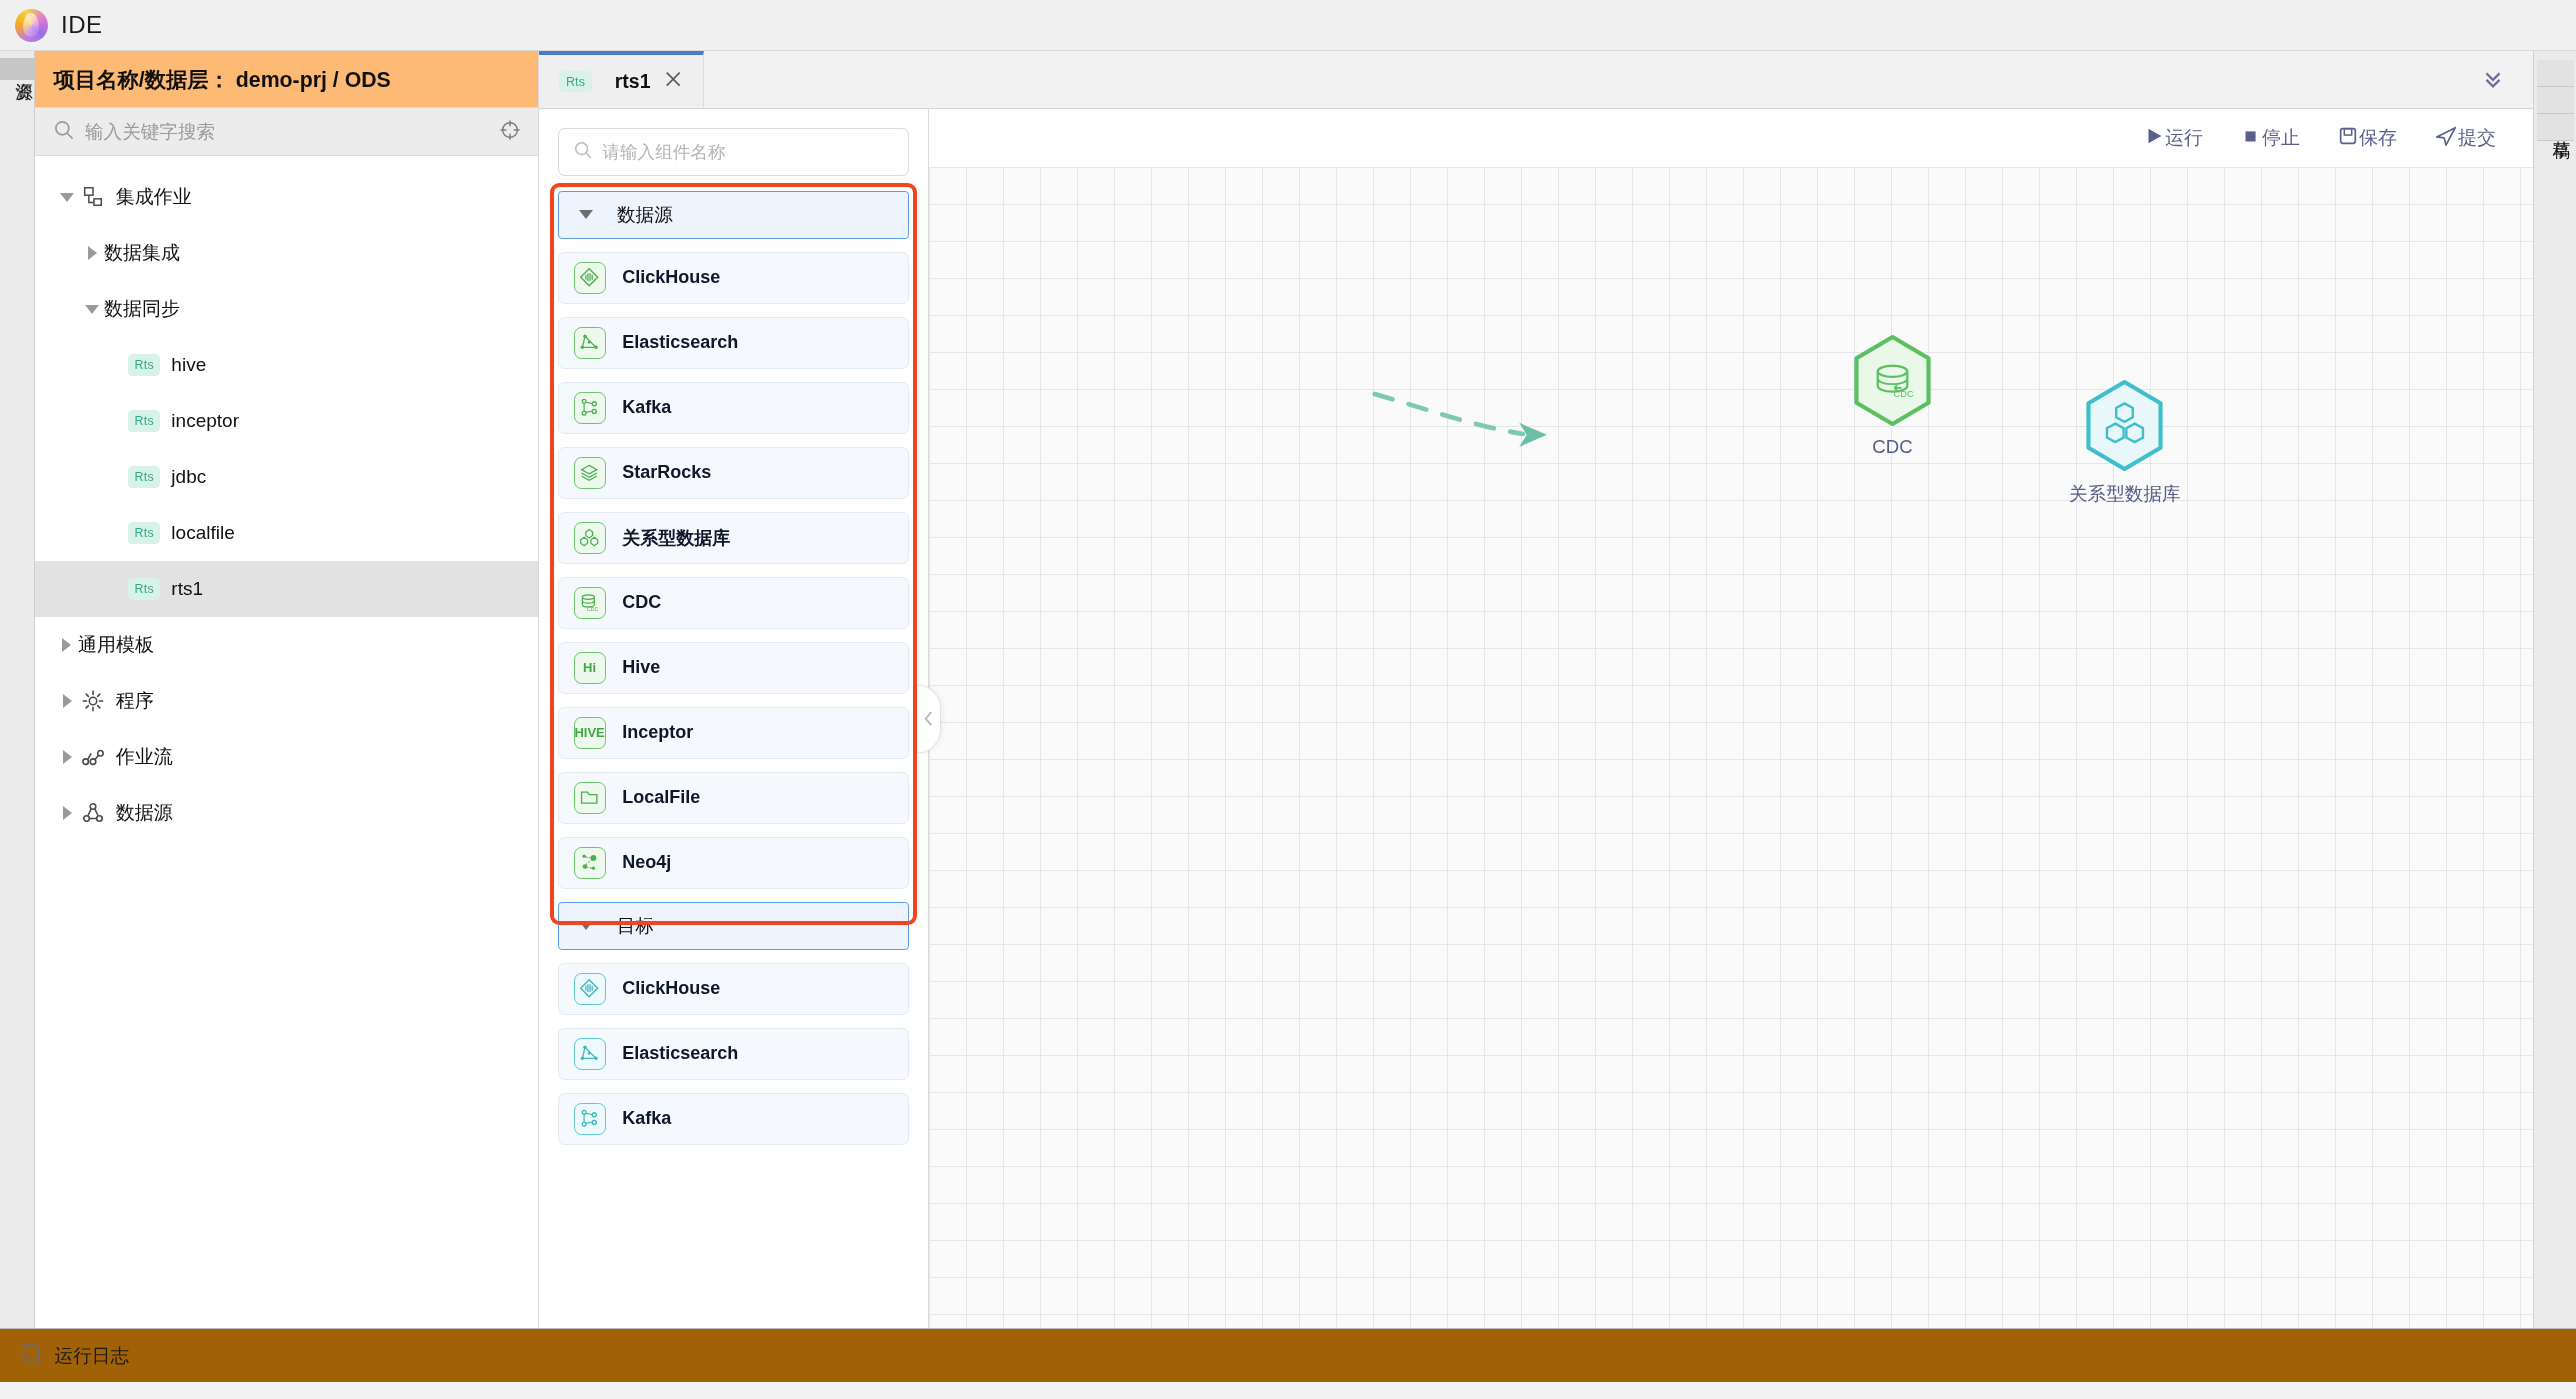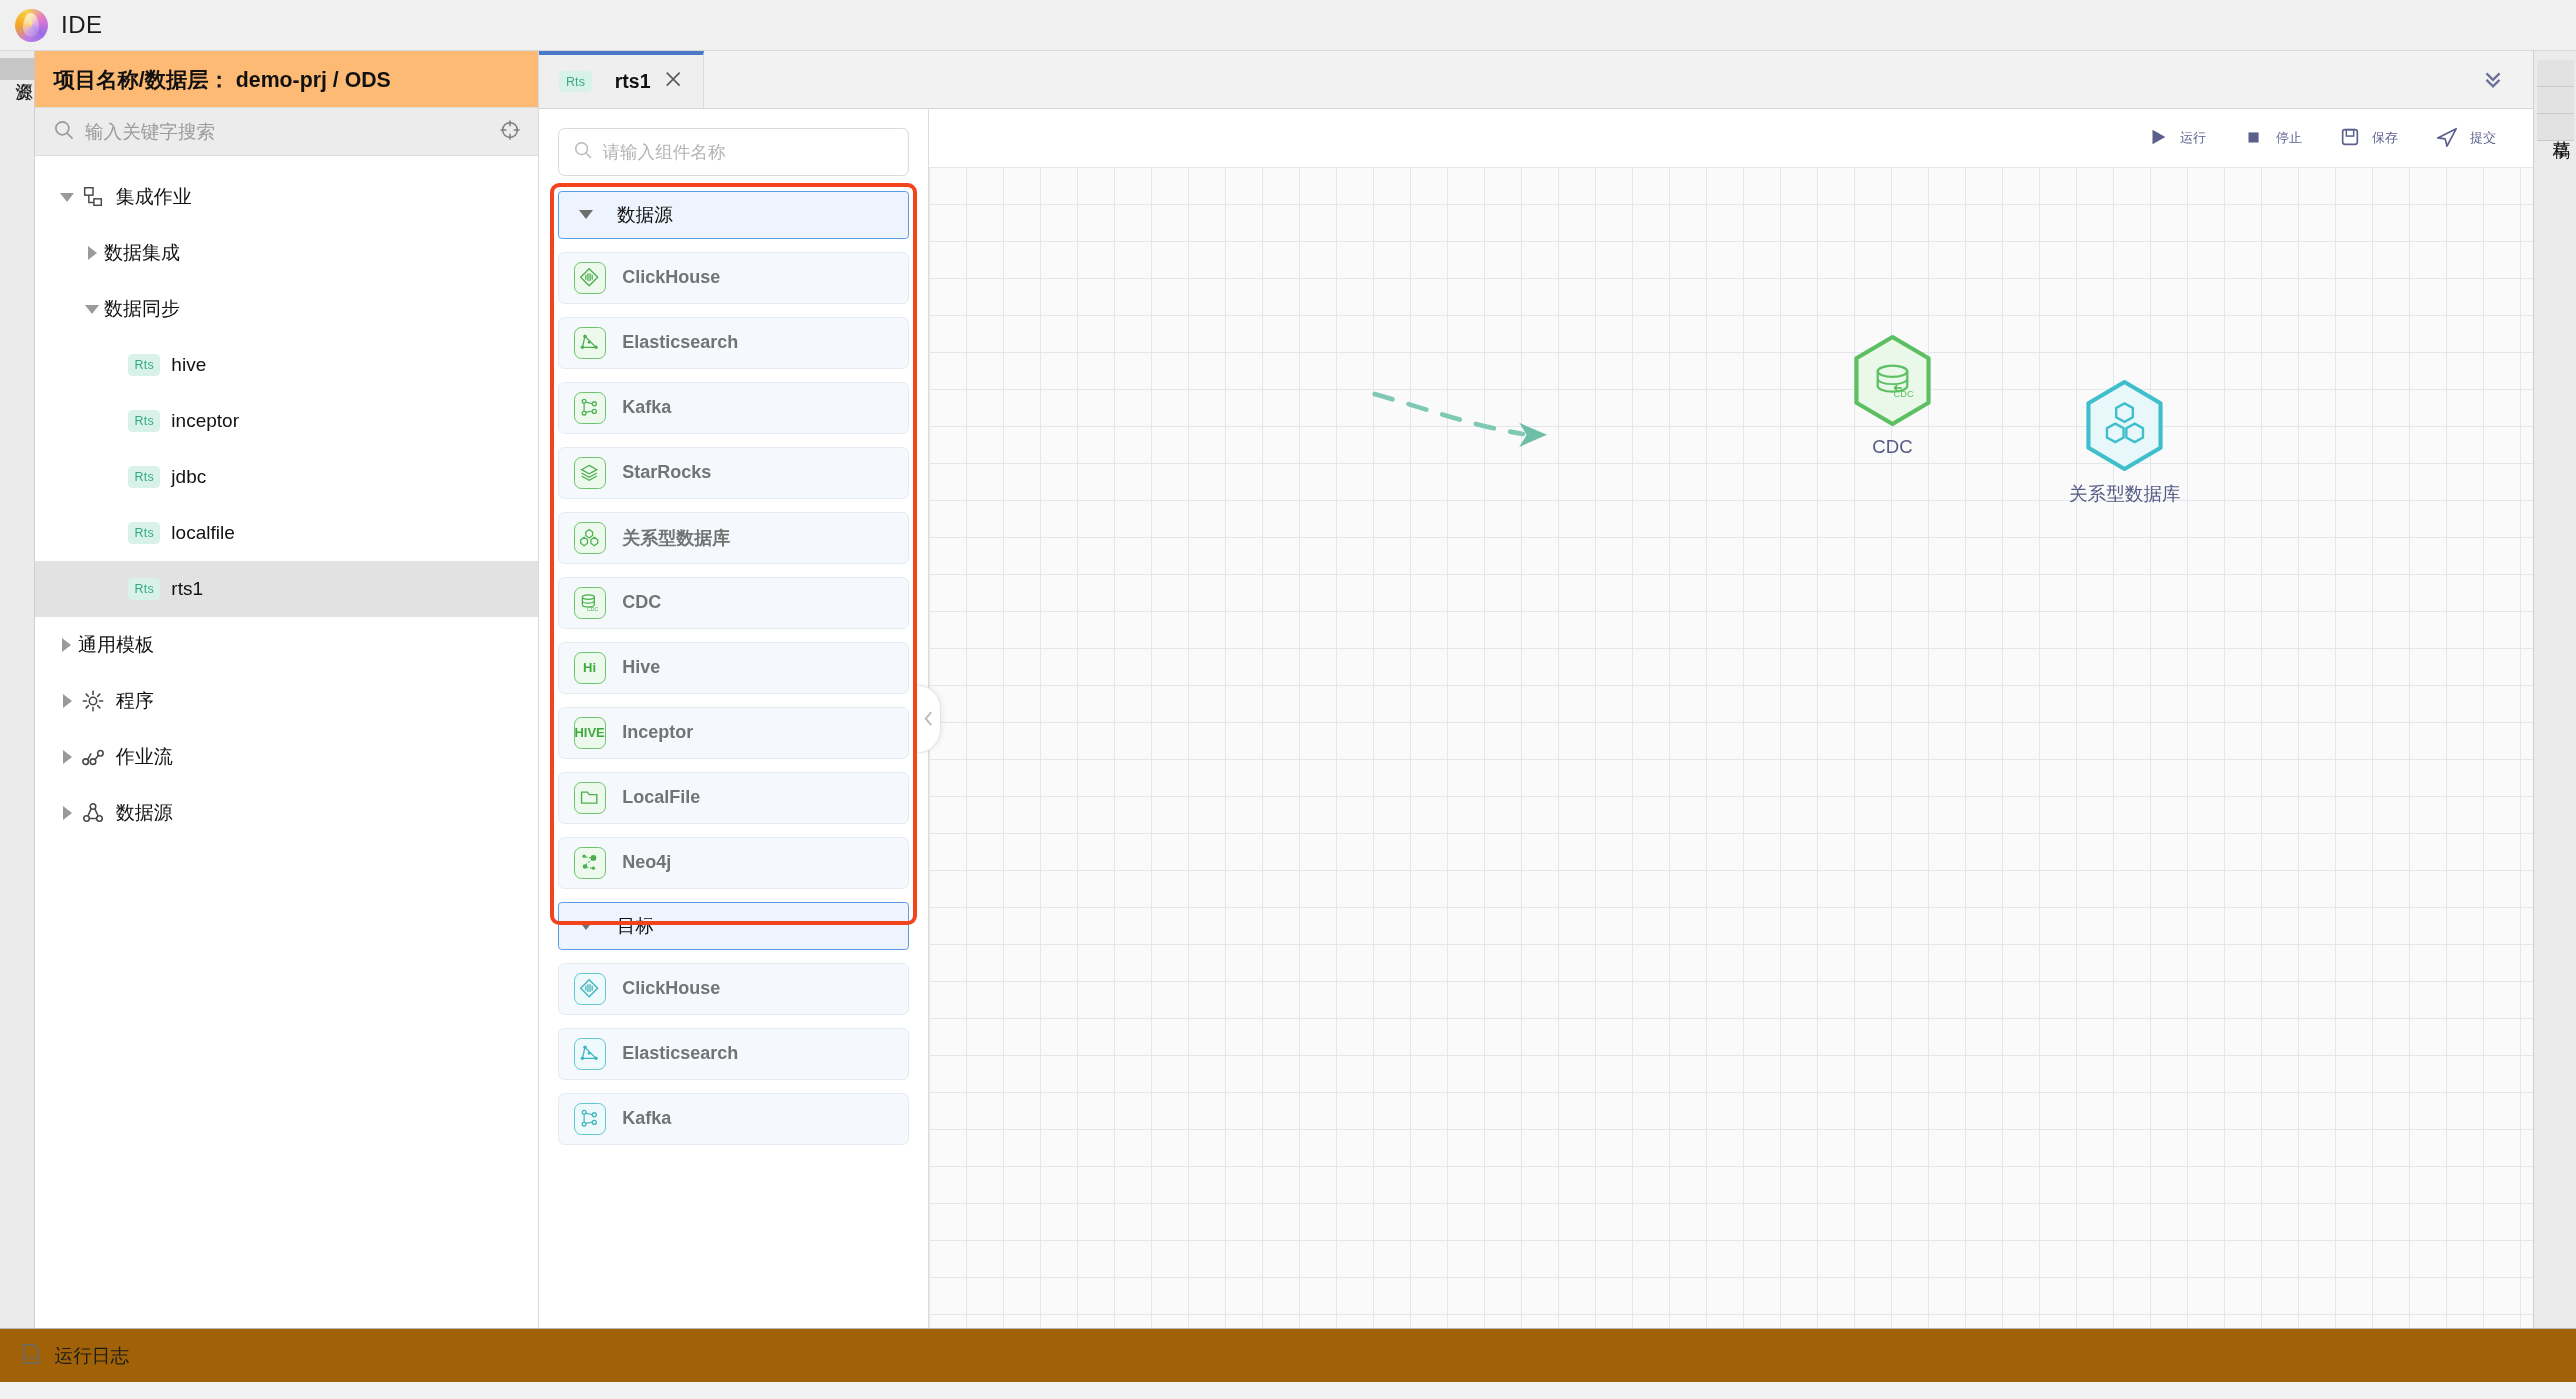--- a/index.html
+++ b/index.html
@@ -78,38 +78,38 @@
   .grp-header { height: 48px; background:#eef4fd; border:0.9px solid #5a9bea; border-radius:3.7px;
                 display:flex; align-items:center; gap: 24px; padding-left: 20.4px; margin-bottom: 13px; }
   .grp-header .caret.down { border-top-color:#6e6e6e; }
   .grp-title { font-size: 18.6px; color:#111; }
   .comp { height: 52px; background:#f5f9fd; border:0.9px solid #e3eaf1; border-radius:6.5px;
           display:flex; align-items:center; gap: 16.7px; padding-left: 15px; margin-bottom: 13px; }
   .comp-ico { width: 32px; height: 32px; flex:0 0 32px; border-radius: 7.4px;
               display:flex; align-items:center; justify-content:center; }
   .comp-ico.src { border:1.5px solid #6cc46c; background:#eef9ee; }
   .comp-ico.tgt { border:1.5px solid #62c6cf; background:#edf9fa; }
-  .comp-name { font-size: 18px; font-weight: bold; color:#737373; }
+  .comp-name { font-size: 18px; font-weight: bold; color:#0f172a; }
   .ico-txt { font-size: 13px; font-weight:600; }
   .src .ico-txt { color:#3faa3f; }
 
   
   .annot { position:absolute; border: 4.6px solid #f4441e; border-radius: 9.3px; pointer-events:none; z-index: 20; }
 
   
   .handle { position:absolute; left: 0; top: 50%; transform: translate(-50%,-50%);
             width: 24px; height: 69px; background:#fff; border:0.9px solid #e4e4e4; border-left:none;
             border-radius: 0 37px 37px 0; display:flex; align-items:center; justify-content:center;
             box-shadow: 1.9px 0 4.6px rgba(0,0,0,.05); z-index: 25; }
 
   
   .canvas-wrap { flex:1; display:flex; flex-direction:column; min-width:0; }
   .canvas-toolbar { height: 58px; flex:0 0 58px; display:flex; align-items:center; justify-content:flex-end;
                     gap: 37px; padding-right: 37px; background:#fff; }
-  .tb-btn { display:flex; align-items:center; gap: 11px; color:#5b5f8c; font-size: 13px; }
+  .tb-btn { display:flex; align-items:center; gap: 0; color:#5b5f8c; font-size: 19px; }
   .canvas { flex:1; position:relative; background-color:#fafafa;
             background-image: linear-gradient(to right, #e3e6ea 0.9px, transparent 0.9px),
                               linear-gradient(to bottom, #e3e6ea 0.9px, transparent 0.9px);
             background-size: 37px 37px; overflow:hidden; }
   .node { position:absolute; display:flex; flex-direction:column; align-items:center; }
   .hexwrap { width: 85px; height: 93px; }
   .node-label { margin-top: 9.3px; font-size: 18.6px; color:#565b85; white-space:nowrap; }
 
   
   .rrail { width: 43px; flex:0 0 43px; background:#ebebeb; border-left:0.9px solid #d0d0d0;

